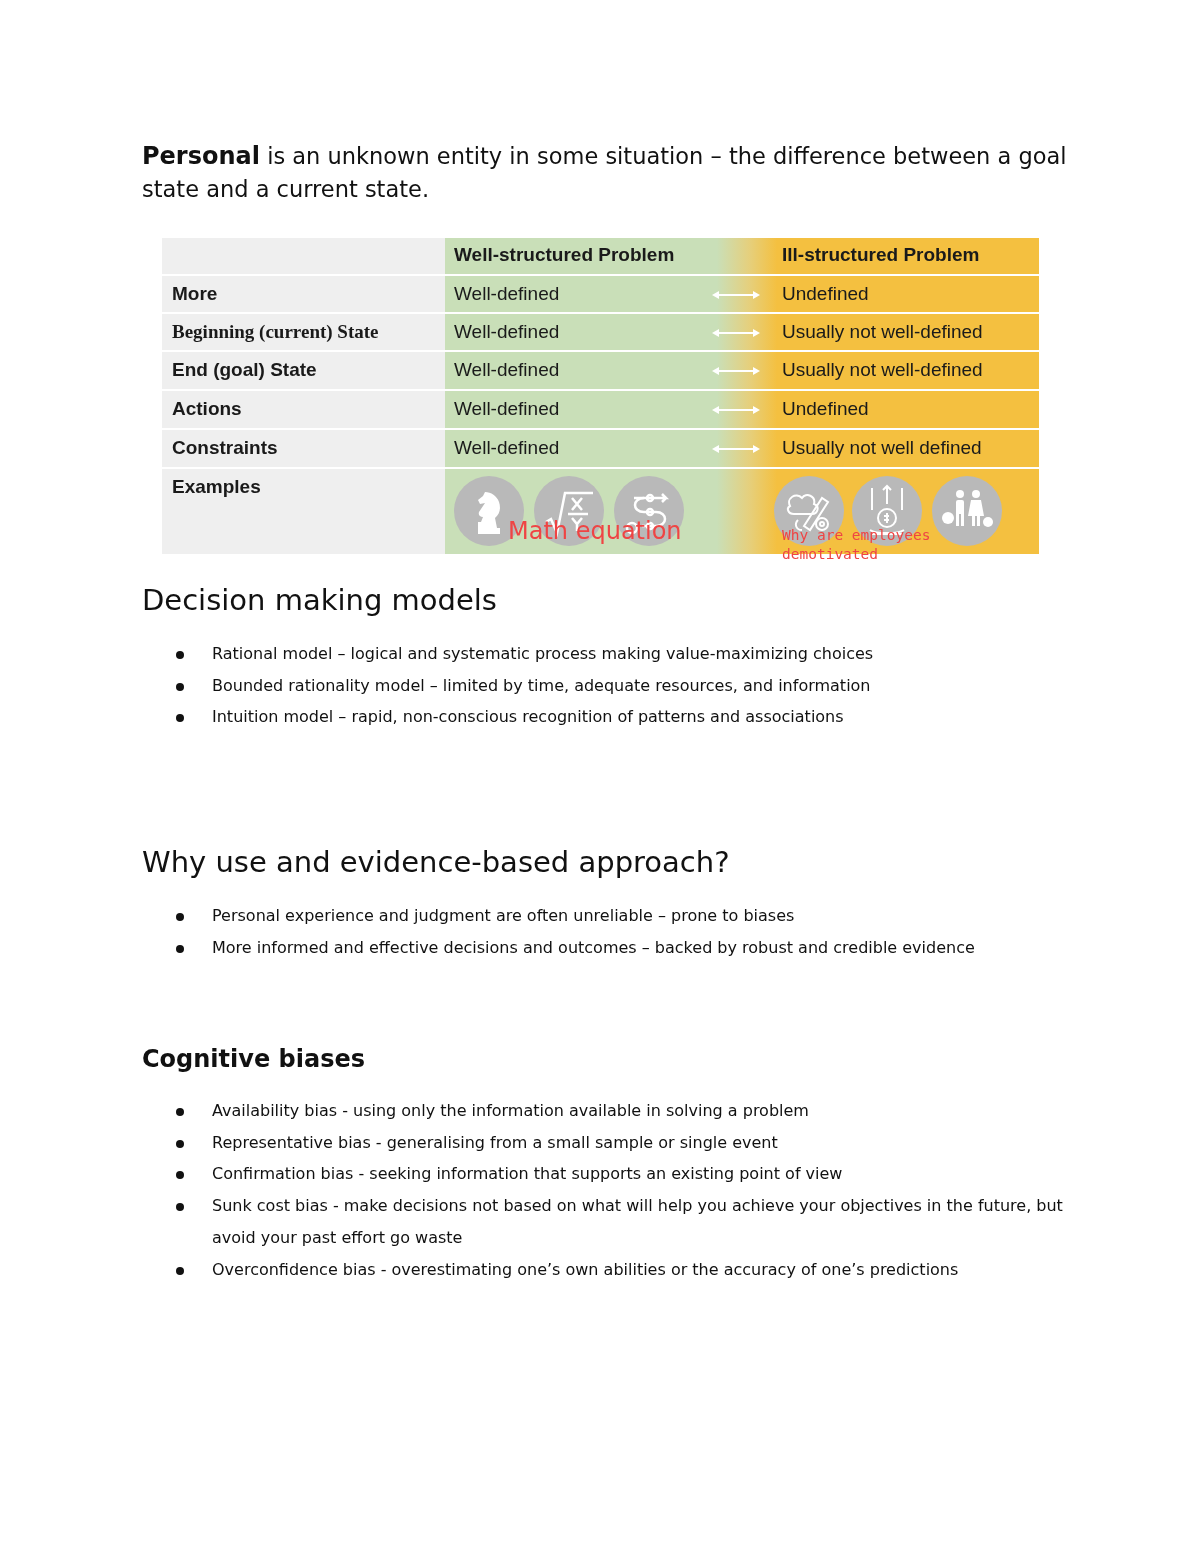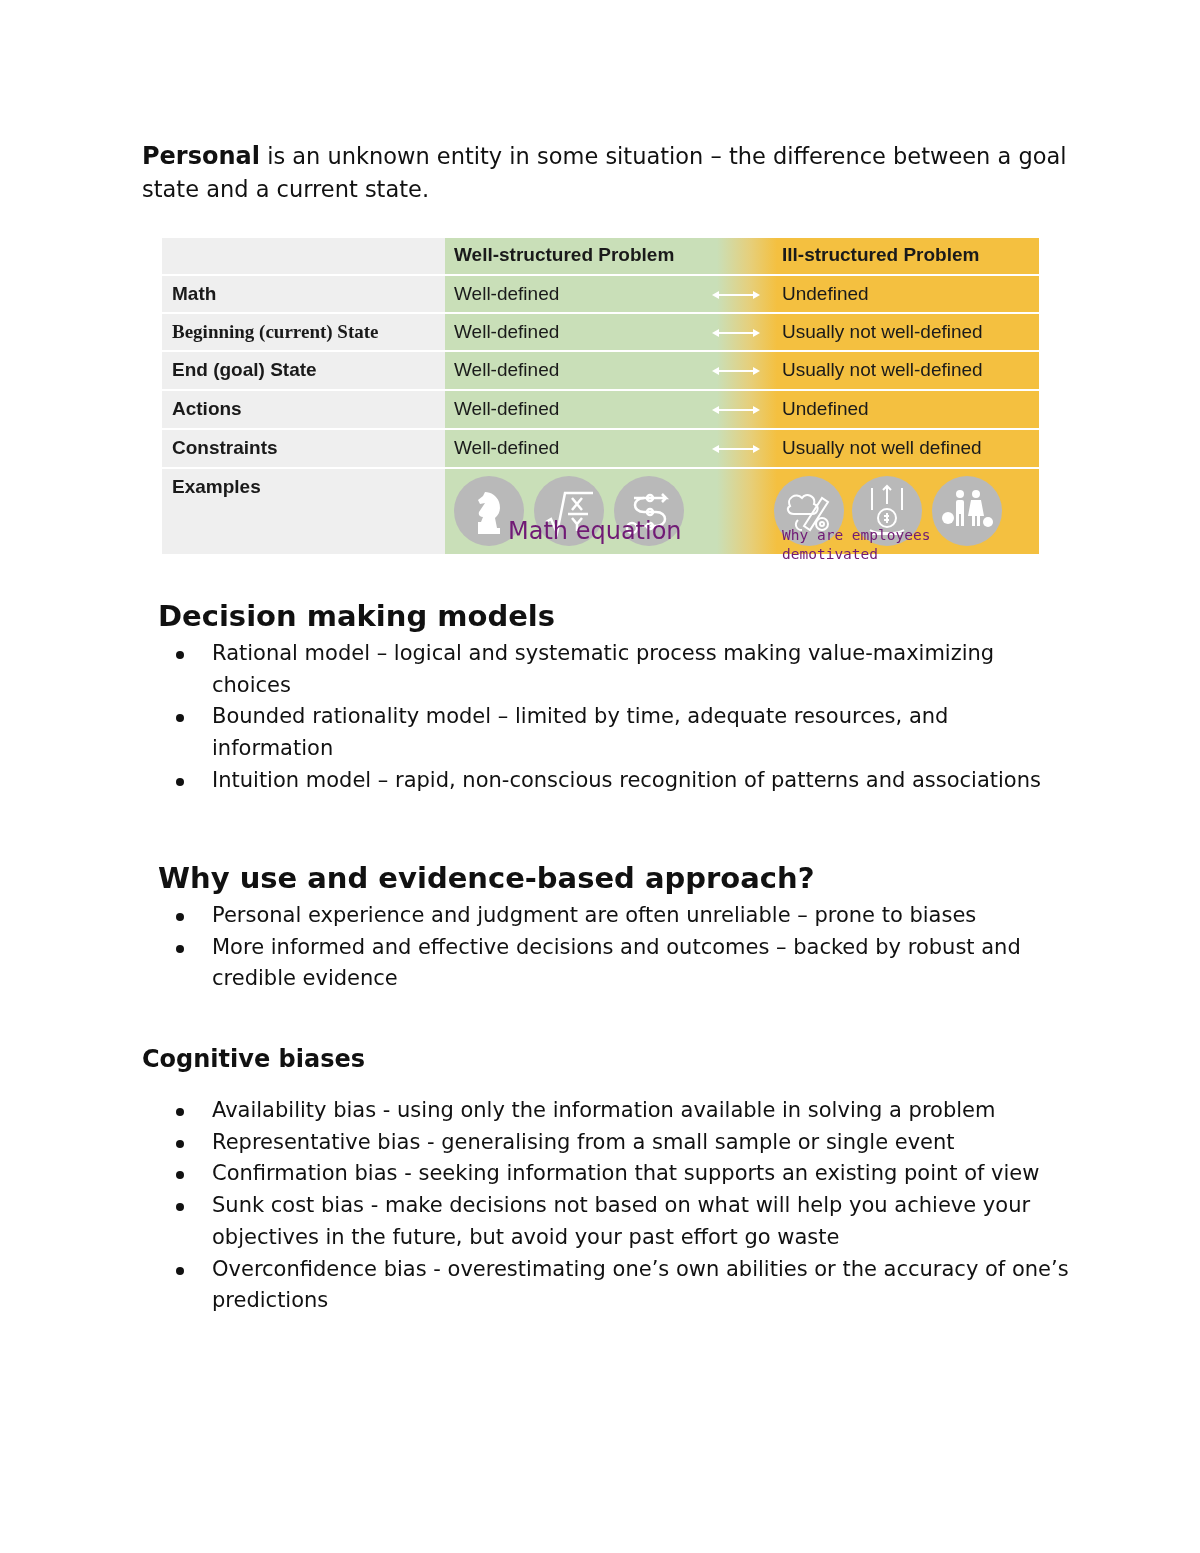--- a/index.html
+++ b/index.html
@@ -15,25 +15,25 @@
               background: linear-gradient(to right, #c9dfb8 0%, #e6cf7b 55%, #f4c040 100%); }
   .col-orange { left: 612px; top: 0; width: 265px; height: 316px; background: #f4c040; }
   .hline { left: 0; width: 877px; height: 2px; background: #ffffff; }
   .cell { font-family: "Liberation Sans", sans-serif; font-size: 19px; color: #1a1a1a; white-space: nowrap; }
   .cell.hdr { font-weight: bold; }
   .cell.lbl { font-weight: bold; left: 10px; }
   .cell.mid { left: 292px; }
   .cell.rgt { left: 620px; }
   .arrow { left: 550px; width: 48px; height: 12px; }
   .icon-circle { width: 70px; height: 70px; border-radius: 50%; background: #b9b9b9; }
-  .ov-text { color: #701a75; white-space: nowrap; }
-  h2.heading { margin: 16px; font-weight: bold; font-size: 29px; left: 142px; }
+  .ov-text { color: #ef4444; white-space: nowrap; }
+  h2.heading { margin: 0; font-weight: normal; font-size: 29px; left: 142px; }
   h3.heading { margin: 0; font-weight: bold; font-size: 24px; left: 142px; }
   ul.blist { margin: 0; padding: 0; list-style: none; left: 142px; width: 930px; }
-  ul.blist li { position: relative; padding-left: 70px; font-size: 21px; line-height: 31.7px; }
+  ul.blist li { position: relative; padding-left: 70px; font-size: 16px; line-height: 31.7px; }
   ul.blist li .dot { position: absolute; left: 34px; top: 13px; width: 8px; height: 8px; border-radius: 50%; background: #111; }
 </style>
 </head>
 <body>
 
 <p class="abs para" style="margin:0;"><b>Personal</b><span> is an unknown entity in some situation – the difference between a goal state and a current state.</span></p>
 
 <div class="abs table">
   <div class="abs col-label"></div>
   <div class="abs col-green"></div>
@@ -43,21 +43,21 @@
   <div class="abs hline" style="top:36px;"></div>
   <div class="abs hline" style="top:74px;"></div>
   <div class="abs hline" style="top:112px;"></div>
   <div class="abs hline" style="top:151px;"></div>
   <div class="abs hline" style="top:190px;"></div>
   <div class="abs hline" style="top:229px;"></div>
 
   <div class="abs cell hdr mid" style="top:6px;">Well-structured Problem</div>
   <div class="abs cell hdr rgt" style="top:6px;">Ill-structured Problem</div>
 
-  <div class="abs cell lbl" style="top:45px;">Math</div>
+  <div class="abs cell lbl" style="top:45px;">More</div>
   <div class="abs cell mid" style="top:45px;">Well-defined</div>
   <svg class="abs arrow" style="top:51px;" viewBox="0 0 48 12">
       <line x1="4" y1="6" x2="44" y2="6" stroke="#fff" stroke-width="2"></line>
       <path d="M0 6 L7 2 L7 10 Z M48 6 L41 2 L41 10 Z" fill="#fff"></path>
     </svg>
   <div class="abs cell rgt" style="top:45px;">Undefined</div>
 
   <div class="abs cell lbl" style="top:83px;font-family:Liberation Serif, serif;">Beginning (current) State</div>
   <div class="abs cell mid" style="top:83px;">Well-defined</div>
   <svg class="abs arrow" style="top:89px;" viewBox="0 0 48 12">

